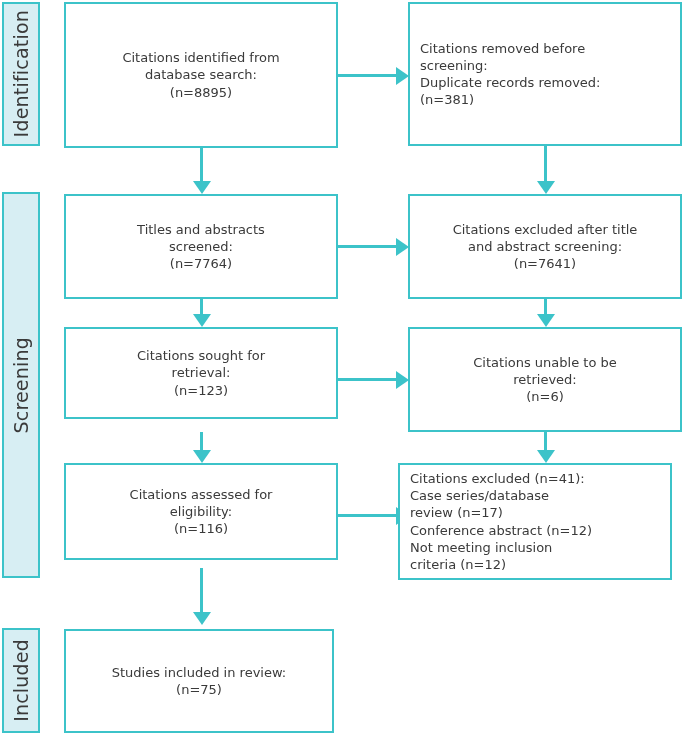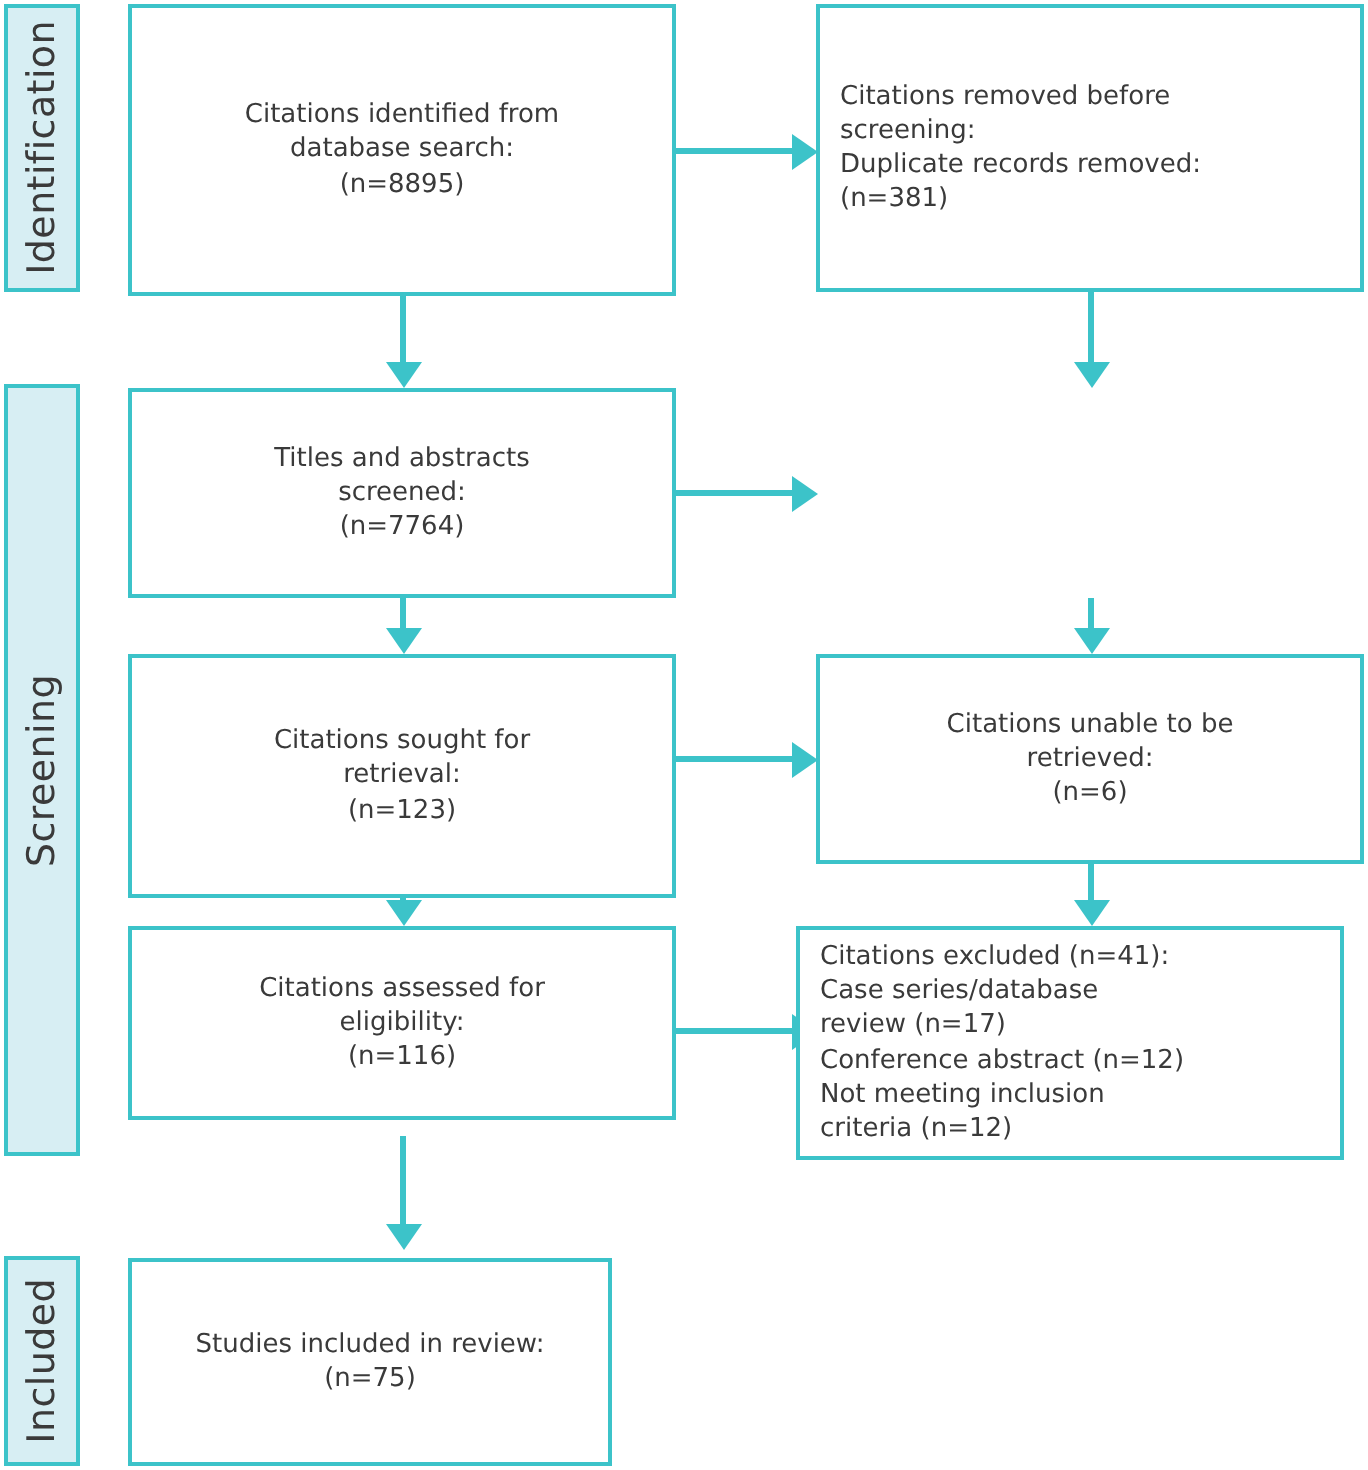--- a/index.html
+++ b/index.html
@@ -145,22 +145,27 @@
   Duplicate records removed:
    (n=381)</div>
   </div>
 
   <div class="flow-box align-center" style="left:64px; top:194px; width:274px; height:105px;justify-content:center;">
     <div class="box-text">Titles and abstracts
 screened:
 (n=7764)</div>
   </div>
 
+  <div class="flow-box align-center" style="left:408px; top:194px; width:274px; height:105px;">
+    <div class="box-text">Citations excluded after title
+and abstract screening:
+(n=7641)</div>
+  </div>
 
-  <div class="flow-box align-center" style="left:64px; top:327px; width:274px; height:122px;">
+  <div class="flow-box align-center" style="left:64px; top:327px; width:274px; height:92px;">
     <div class="box-text">Citations sought for
 retrieval:
 (n=123)</div>
   </div>
 
   <div class="flow-box align-center" style="left:408px; top:327px; width:274px; height:105px;">
     <div class="box-text">Citations unable to be
 retrieved:
 (n=6)</div>
   </div>
@@ -173,18 +178,18 @@
 
   <div class="flow-box align-left" style="left:398px; top:463px; width:274px; height:117px;">
     <div class="box-text">Citations excluded (n=41):
   Case series/database
    review (n=17)
   Conference abstract (n=12)
   Not meeting inclusion
    criteria (n=12)</div>
   </div>
 
-  <div class="flow-box align-center" style="left:64px; top:629px; width:242px; height:104px;">
+  <div class="flow-box align-center" style="left:64px; top:629px; width:270px; height:104px;">
     <div class="box-text">Studies included in review:
 (n=75)</div>
   </div>
 
 </div>
 
 </body></html>

